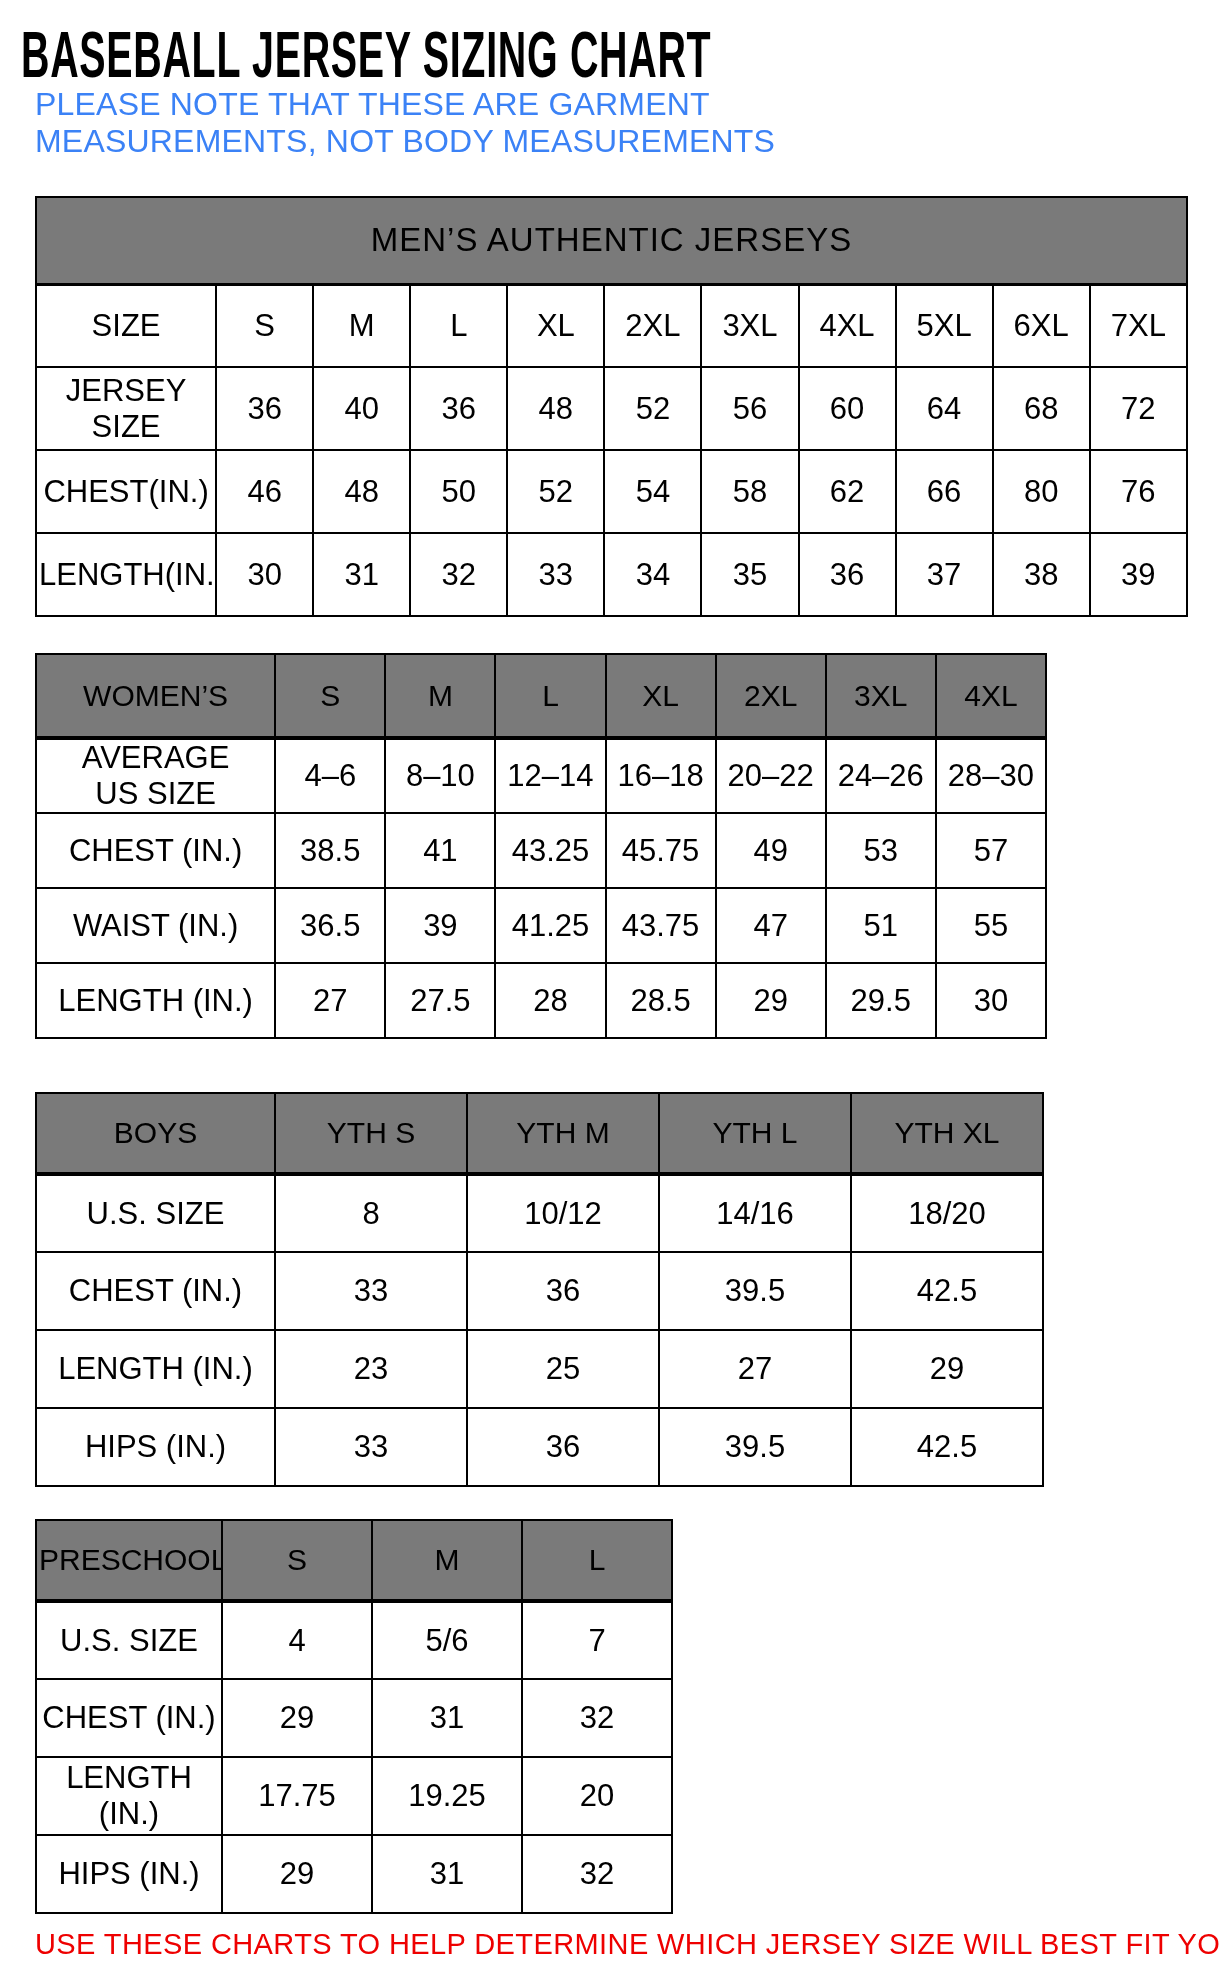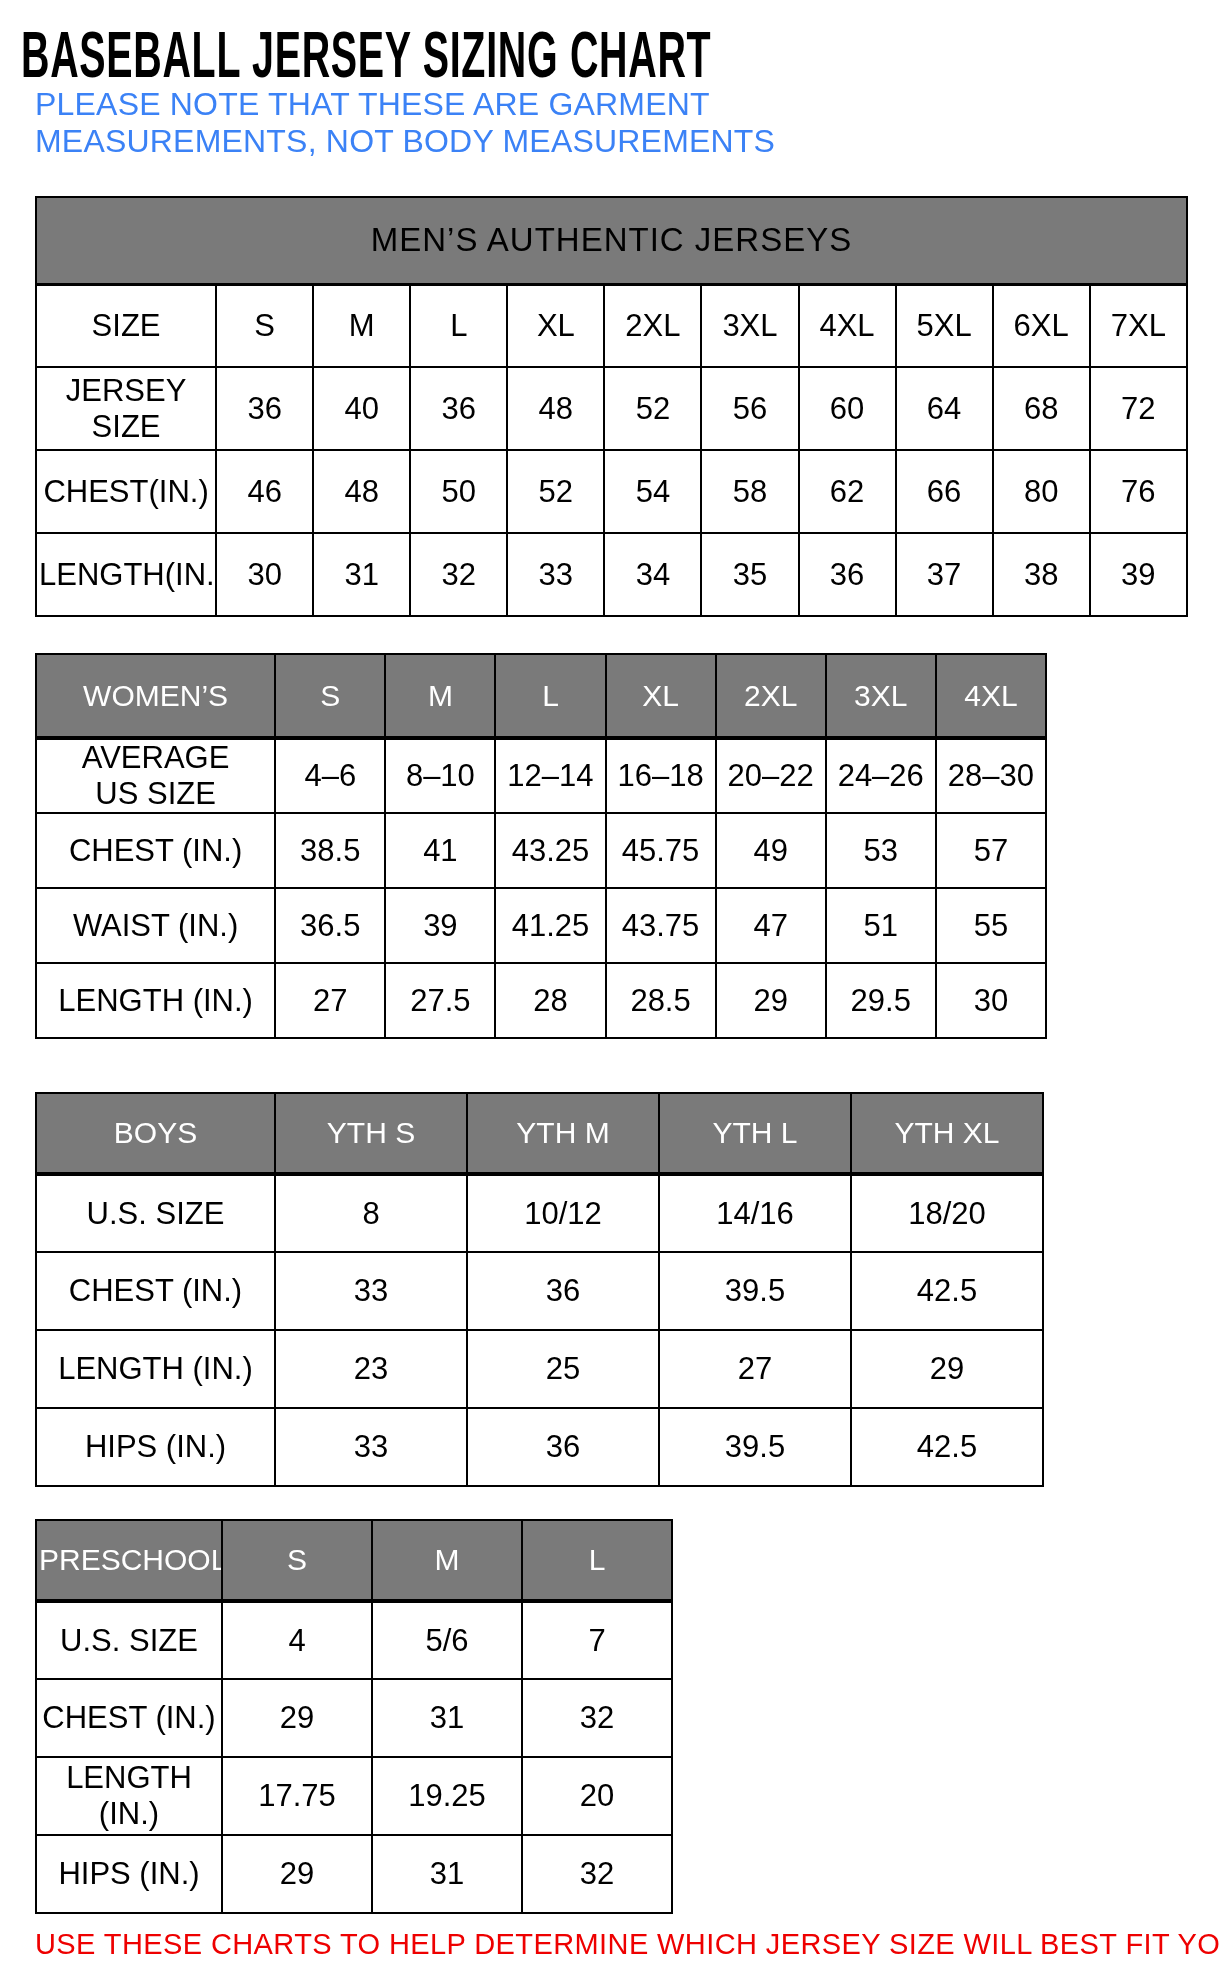--- a/index.html
+++ b/index.html
@@ -33,21 +33,21 @@
   table.size-table {
     border-collapse:collapse; table-layout:fixed;
     border:2px solid #000; background:#fff;
   }
   table.size-table td {
     border:2px solid #000; text-align:center; vertical-align:middle;
     font-size:31px; padding:0 2px; overflow:hidden;
   }
   td.label-col { font-size:28px; white-space:pre-line; }
   tr.header-row td {
-    background:#7a7a7a; color:#ffffff; border-bottom:4px solid #000; font-size:30px;
+    background:#7a7a7a; color:#000000; border-bottom:4px solid #000; font-size:30px;
   }
   tr.banner-row td.banner {
     background:#7a7a7a; color:#000000; border-bottom:3px solid #000;
     font-size:33px; letter-spacing:1px; height:87px;
   }
 
   
   .mens { position:absolute; top:196px; left:35px; width:1153px; }
   .mens col.c-label { width:180px; } .mens col.c-size { width:97px; }
   .mens tbody tr { height:83px;margin-top:6px; }

